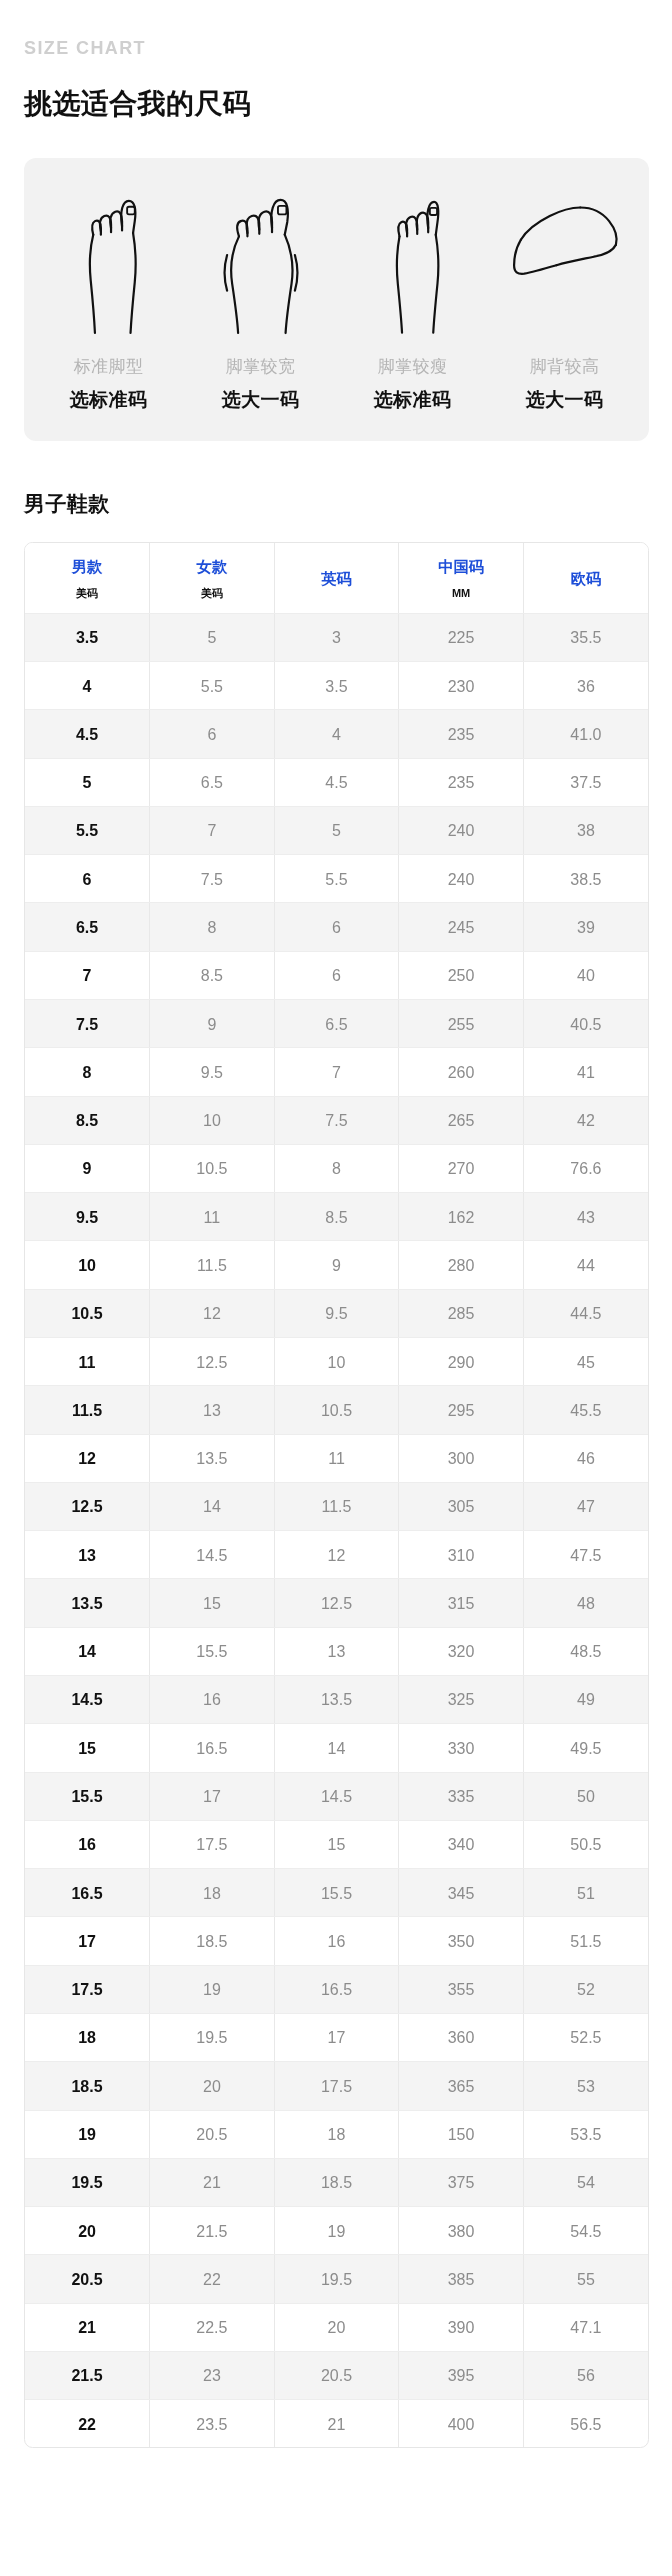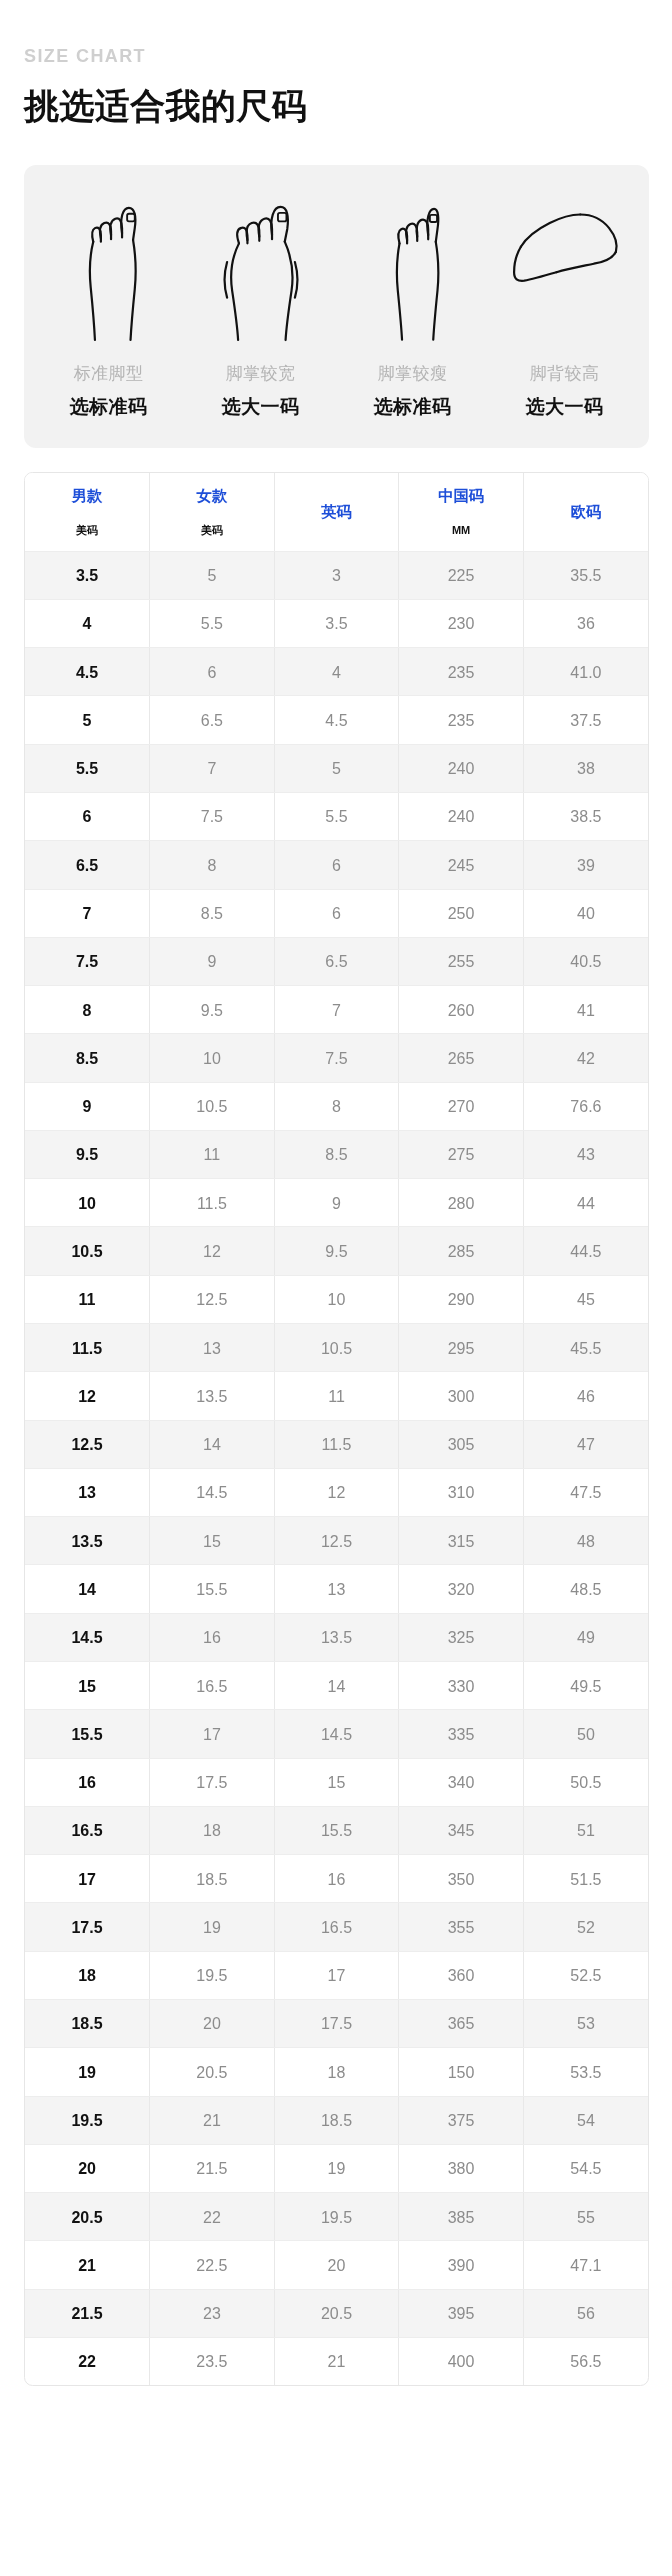--- a/index.html
+++ b/index.html
@@ -8,39 +8,39 @@
     background: #ffffff;
   }
   body {
     font-family: "Liberation Sans", "DejaVu Sans", sans-serif;
     color: #111111;
     -webkit-font-smoothing: antialiased;
   }
   .page {
     width: 673px;
     min-height: 2576px;
-    padding: 8px 24px;
+    padding: 0 24px;
     background: #ffffff;
     position: relative;
   }
 
   
   .header {
     padding-top: 39px;
   }
   .eyebrow {
     font-size: 18px;
     letter-spacing: 1.4px;
     font-weight: 700;
     color: #cfcfcf;
     line-height: 1.1;
   }
   .page-title {
-    margin-top: 17px;
-    font-size: 35px;
+    margin-top: 27px;
+    font-size: 28px;
     font-weight: 700;
     color: #111111;
     letter-spacing: 0.4px;
     line-height: 1.25;
   }
 
   
   .foot-panel {
     margin-top: 37px;
     background: #f2f2f2;
@@ -125,21 +125,21 @@
     color: #1d4ed8;
     line-height: 1.25;
     display: block;
   }
   .th-sub {
     font-size: 11px;
     font-weight: 700;
     color: #111111;
     line-height: 1.3;
     display: block;
-    margin-top: 18px;
+    margin-top: 10px;
   }
 
   tbody td {
     padding: 14.5px 1.7px 13.6px 1.7px;
     font-size: 16px;
     color: #8c8c8c;
     font-weight: 400;
     line-height: 1.2;
   }
   tbody td.primary {
@@ -218,20 +218,21 @@
           <path d="M126 62 C122 70 112 74 100 76 C86 79 70 82 56 86"></path>
           <path d="M56 86 C42 90 28 94 18 96 C10 97 6 94 6 86 C6 76 8 66 14 56"></path>
         </svg>
       </div>
       <div class="foot-type">脚背较高</div>
       <div class="foot-advice">选大一码</div>
     </div>
 
   </div>
 
+  <h2 class="section-title">男子鞋款</h2>
 
   <div class="table-wrap">
     <table class="size-table">
       <thead>
         <tr id="thead-row">
             <th>
               <span class="th-main">男款</span>
               <span class="th-sub">美码</span>
             </th>
             <th>
@@ -332,21 +333,21 @@
             <td class="primary">9</td>
             <td>10.5</td>
             <td>8</td>
             <td>270</td>
             <td>76.6</td>
           </tr>
           <tr class="zebra">
             <td class="primary">9.5</td>
             <td>11</td>
             <td>8.5</td>
-            <td>275</td>
+            <td>162</td>
             <td>43</td>
           </tr>
           <tr>
             <td class="primary">10</td>
             <td>11.5</td>
             <td>9</td>
             <td>280</td>
             <td>44</td>
           </tr>
           <tr class="zebra">

